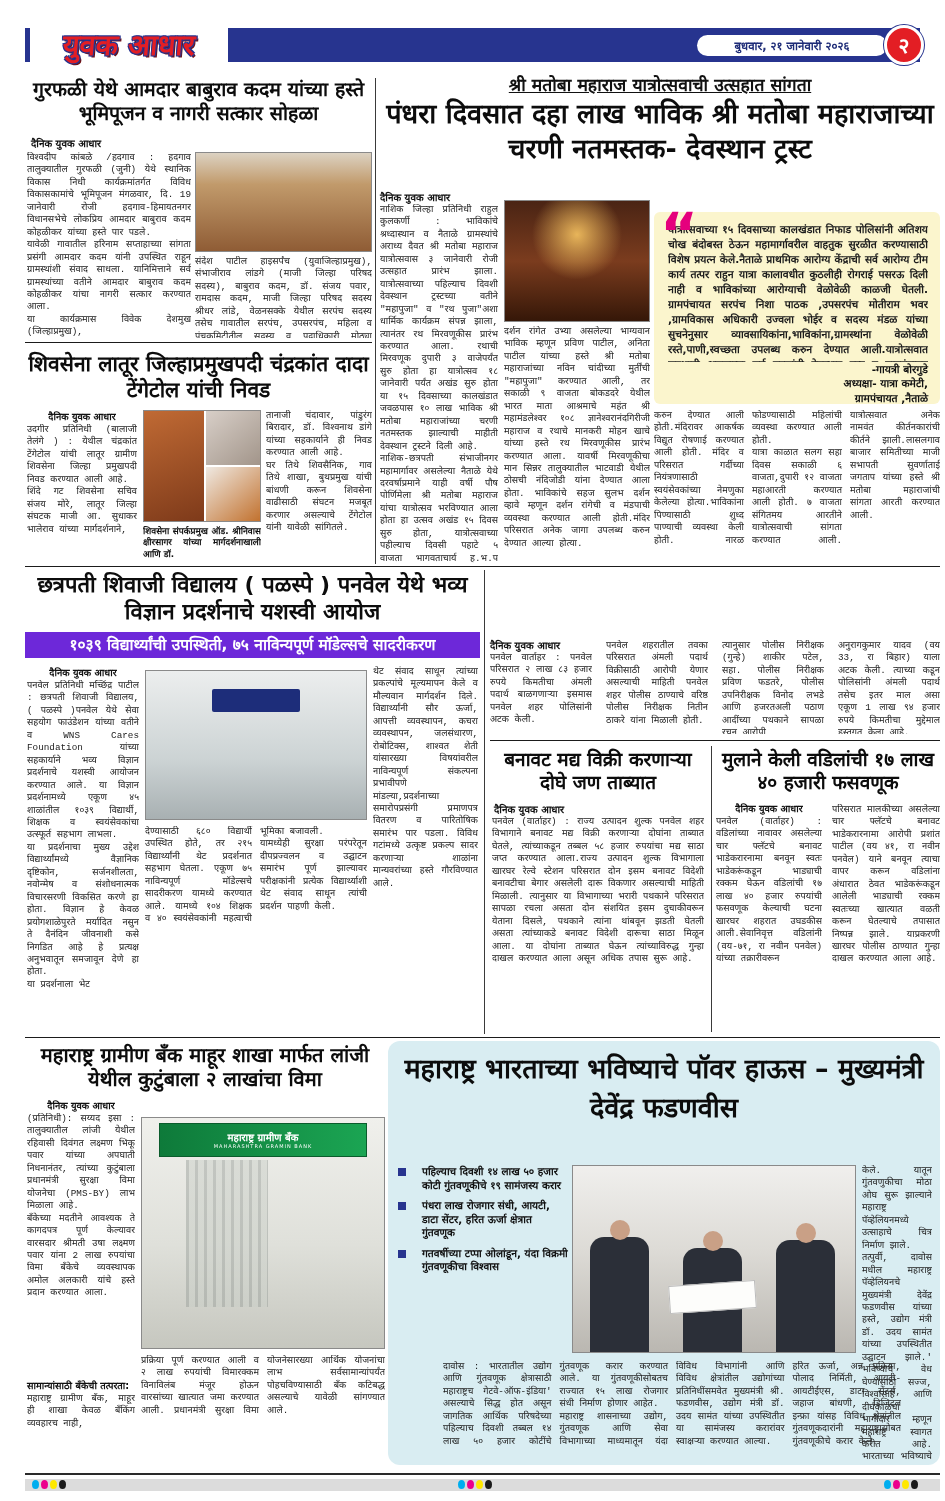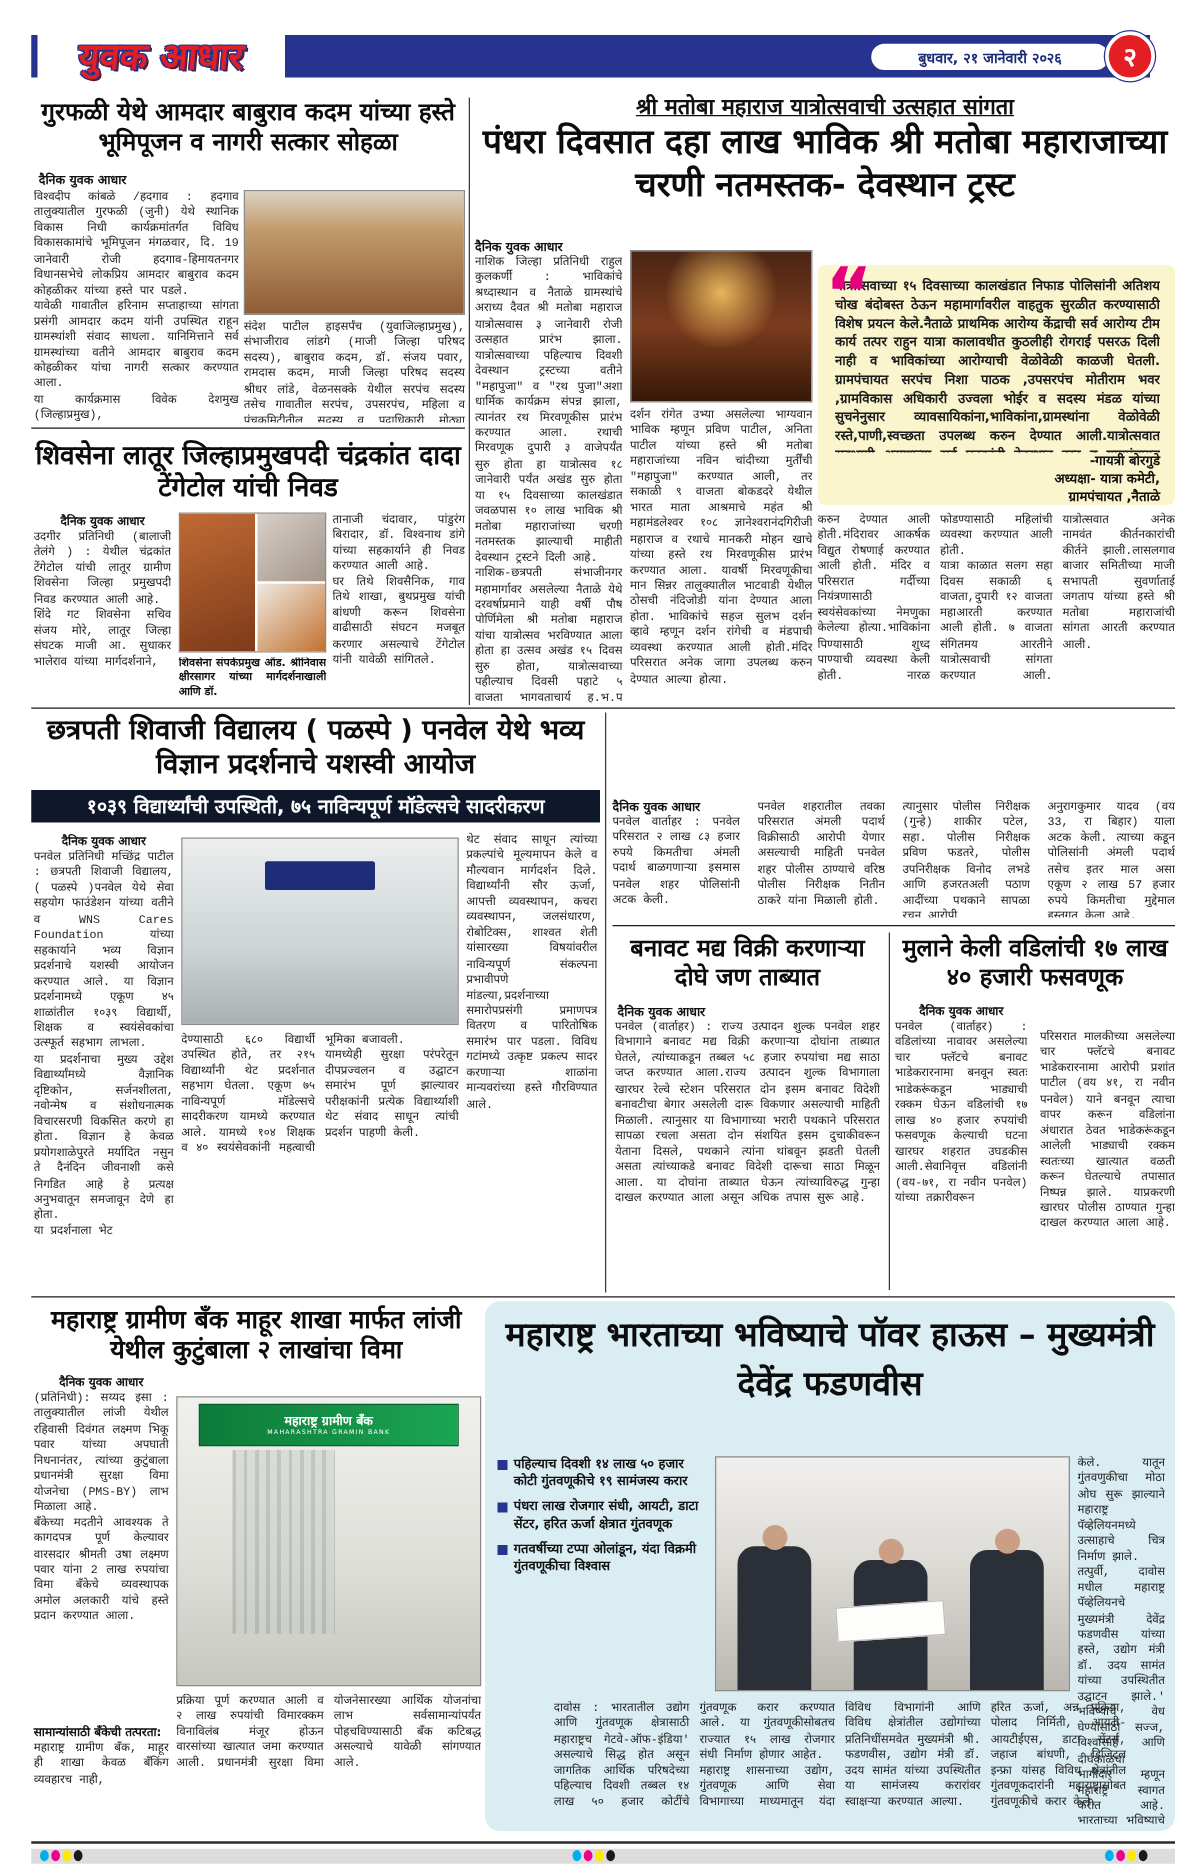--- a/index.html
+++ b/index.html
@@ -7,41 +7,41 @@
         font-family:"DejaVu Sans","Liberation Sans",sans-serif;overflow:hidden;}
   .abs{position:absolute;box-sizing:border-box;}
   .hl{font-weight:800;color:#0c0c0c;text-align:center;line-height:1.22;}
   .kicker{font-weight:800;color:#111;text-align:center;}
   .by{font-weight:700;font-size:10px;color:#111;}
   .byc{font-weight:700;font-size:9.6px;color:#111;text-align:center;}
   .btxt{font-size:9.3px;line-height:1.34;text-align:justify;color:#222;
         white-space:pre-line;overflow:hidden;font-family:Liberation Mono, monospace;}
   .cap{font-size:8.8px;line-height:1.3;text-align:justify;color:#111;font-weight:600;overflow:hidden;}
   .photo{border:1px solid #8a8a8a;overflow:hidden;}
-  .bluebar{background:#0f172a;color:#fff;text-align:center;font-weight:700;}
+  .bluebar{background:#6d28d9;color:#fff;text-align:center;font-weight:700;}
   .hrule{border-top:1.5px solid #1b1b1b;}
   .vrule{border-left:1px solid #3a3a3a;}
   
   #mast{background:#27348f;}
   #logoBox{background:#fff;border-radius:3px;display:flex;align-items:center;justify-content:center;}
   #logoTxt{font-size:29px;font-weight:800;color:#e31e24;transform:skewX(-5deg);
            text-shadow:1px 1px 0 #27348f,-1px -1px 0 #27348f,1px -1px 0 #27348f,-1px 1px 0 #27348f,2px 2px 0 #6d1013;}
   #datePill{background:#fff;border-radius:11px;color:#1d2b77;font-weight:700;font-size:11.5px;
             display:flex;align-items:center;justify-content:center;}
   #pgCircle{background:#e31e24;border:3px solid #fff;border-radius:50%;color:#fff;font-weight:800;
             font-size:21px;display:flex;align-items:center;justify-content:center;box-shadow:0 0 0 1px #27348f;}
   
   #quoteBox{background:#fbf5cd;border-radius:6px;padding:10px 12px 6px 14px;}
   .qmark{position:absolute;left:6px;top:-6px;font-size:58px;font-weight:800;color:#e5007d;line-height:1;}
   .qtxt{font-size:10.6px;font-weight:600;line-height:1.42;text-align:justify;color:#1c1c1c;
         white-space:pre-line;overflow:hidden;}
   .qsig{font-size:10.6px;font-weight:700;text-align:right;color:#111;line-height:1.35;}
   
   #davos{background:#d9edf2;}
-  .bullet{display:flex;gap:5px;margin-bottom:7px;}
+  .bullet{display:flex;gap:16px;margin-bottom:7px;}
   .bullet .sq{width:8px;height:8px;background:#27348f;margin-top:3px;flex:0 0 8px;}
   .bullet .bt{font-size:10.4px;font-weight:600;line-height:1.3;color:#111;text-align:left;}
   
   .ph-a1{background:linear-gradient(180deg,#dcd2c2 0%,#c19a6b 32%,#8f5c35 100%);}
   .ph-matoba{background:radial-gradient(circle at 50% 28%,#e8b55a 0%,rgba(232,181,90,0) 40%),
              linear-gradient(180deg,#4a2414,#7b3c1e 50%,#351708);}
   .ph-shiv{display:grid;grid-template-columns:1.1fr 1fr;grid-template-rows:1fr 1fr;gap:2px;background:#fff;}
   .ph-shiv .c1{grid-row:1/3;background:linear-gradient(160deg,#c06a34,#7e3a1a);}
   .ph-shiv .c2{background:linear-gradient(140deg,#d8cfc8,#a2958a);}
   .ph-shiv .c3{background:linear-gradient(140deg,#efe9e2,#c2722f);}
@@ -147,37 +147,37 @@
     <div class="abs btxt" style="left:348px;top:96px;width:105px;height:364px;">थेट संवाद साधून त्यांच्या प्रकल्पांचे मूल्यमापन केले व मौल्यवान मार्गदर्शन दिले. विद्यार्थ्यांनी सौर ऊर्जा, आपत्ती व्यवस्थापन, कचरा व्यवस्थापन, जलसंधारण, रोबोटिक्स, शाश्वत शेती यांसारख्या विषयांवरील नाविन्यपूर्ण संकल्पना प्रभावीपणे मांडल्या,प्रदर्शनाच्या समारोपप्रसंगी प्रमाणपत्र वितरण व पारितोषिक समारंभ पार पडला. विविध गटांमध्ये उत्कृष्ट प्रकल्प सादर करणाऱ्या शाळांना मान्यवरांच्या हस्ते गौरविण्यात आले.</div>
   </div>
 
   <div class="abs vrule" style="left:484px;top:570px;height:464px;"></div>
 
   <div class="abs" style="left:490px;top:568px;width:450px;height:168px;">
     <div class="abs by" style="left:0;top:70px;">दैनिक युवक आधार</div>
     <div class="abs btxt" style="left:0;top:84px;width:102px;height:82px;">पनवेल वार्ताहर : पनवेल परिसरात २ लाख ८३ हजार रुपये किमतीचा अंमली पदार्थ बाळगणाऱ्या इसमास पनवेल शहर पोलिसांनी अटक केली.</div>
     <div class="abs btxt" style="left:116px;top:72px;width:102px;height:94px;">पनवेल शहरातील तवका परिसरात अंमली पदार्थ विक्रीसाठी आरोपी येणार असल्याची माहिती पनवेल शहर पोलीस ठाण्याचे वरिष्ठ पोलीस निरीक्षक नितीन ठाकरे यांना मिळाली होती.</div>
     <div class="abs btxt" style="left:232px;top:72px;width:102px;height:94px;">त्यानुसार पोलीस निरीक्षक (गुन्हे) शाकीर पटेल, सहा. पोलीस निरीक्षक प्रविण फडतरे, पोलीस उपनिरीक्षक विनोद लभडे आणि हजरतअली पठाण आदींच्या पथकाने सापळा रचून आरोपी</div>
-    <div class="abs btxt" style="left:348px;top:72px;width:102px;height:94px;">अनुरागकुमार यादव (वय 33, रा बिहार) याला अटक केली. त्याच्या कडून पोलिसांनी अंमली पदार्थ तसेच इतर माल असा एकूण २ लाख 57 हजार रुपये किमतीचा मुद्देमाल हस्तगत केला आहे.</div>
+    <div class="abs btxt" style="left:348px;top:72px;width:102px;height:94px;">अनुरागकुमार यादव (वय 33, रा बिहार) याला अटक केली. त्याच्या कडून पोलिसांनी अंमली पदार्थ तसेच इतर माल असा एकूण 1 लाख ९४ हजार रुपये किमतीचा मुद्देमाल हस्तगत केला आहे.</div>
   </div>
 
   <div class="abs hrule" style="left:490px;top:740px;width:450px;"></div>
   <div class="abs vrule" style="left:711px;top:746px;height:286px;"></div>
 
   <div class="abs" style="left:490px;top:744px;width:216px;height:290px;">
     <div class="abs hl" style="left:0;top:4px;width:216px;font-size:19px;">बनावट मद्य विक्री करणाऱ्या दोघे जण ताब्यात</div>
     <div class="abs by" style="left:4px;top:58px;">दैनिक युवक आधार</div>
     <div class="abs btxt" style="left:2px;top:72px;width:212px;height:214px;">पनवेल (वार्ताहर) : राज्य उत्पादन शुल्क पनवेल शहर विभागाने बनावट मद्य विक्री करणाऱ्या दोघांना ताब्यात घेतले, त्यांच्याकडून तब्बल ५८ हजार रुपयांचा मद्य साठा जप्त करण्यात आला.राज्य उत्पादन शुल्क विभागाला खारघर रेल्वे स्टेशन परिसरात दोन इसम बनावट विदेशी बनावटीचा बेगार असलेली दारू विकणार असल्याची माहिती मिळाली. त्यानुसार या विभागाच्या भरारी पथकाने परिसरात सापळा रचला असता दोन संशयित इसम दुचाकीवरून येताना दिसले, पथकाने त्यांना थांबवून झडती घेतली असता त्यांच्याकडे बनावट विदेशी दारूचा साठा मिळून आला. या दोघांना ताब्यात घेऊन त्यांच्याविरुद्ध गुन्हा दाखल करण्यात आला असून अधिक तपास सुरू आहे.</div>
   </div>
 
   <div class="abs" style="left:716px;top:744px;width:224px;height:290px;">
     <div class="abs hl" style="left:0;top:4px;width:224px;font-size:19px;">मुलाने केली वडिलांची १७ लाख ४० हजारी फसवणूक</div>
     <div class="abs byc" style="left:0;top:58px;width:106px;">दैनिक युवक आधार</div>
     <div class="abs btxt" style="left:0;top:72px;width:106px;height:214px;">पनवेल (वार्ताहर) : वडिलांच्या नावावर असलेल्या चार फ्लॅटचे बनावट भाडेकरारनामा बनवून स्वतः भाडेकरूंकडून भाड्याची रक्कम घेऊन वडिलांची १७ लाख ४० हजार रुपयांची फसवणूक केल्याची घटना खारघर शहरात उघडकीस आली.सेवानिवृत्त वडिलांनी (वय-७१, रा नवीन पनवेल) यांच्या तक्रारीवरून</div>
-    <div class="abs btxt" style="left:116px;top:60px;width:108px;height:226px;margin-top:20px;">परिसरात मालकीच्या असलेल्या चार फ्लॅटचे बनावट भाडेकरारनामा आरोपी प्रशांत पाटील (वय ४१, रा नवीन पनवेल) याने बनवून त्याचा वापर करून वडिलांना अंधारात ठेवत भाडेकरूंकडून आलेली भाड्याची रक्कम स्वतःच्या खात्यात वळती करून घेतल्याचे तपासात निष्पन्न झाले. याप्रकरणी खारघर पोलीस ठाण्यात गुन्हा दाखल करण्यात आला आहे.</div>
+    <div class="abs btxt" style="left:116px;top:60px;width:108px;height:226px;">परिसरात मालकीच्या असलेल्या चार फ्लॅटचे बनावट भाडेकरारनामा आरोपी प्रशांत पाटील (वय ४१, रा नवीन पनवेल) याने बनवून त्याचा वापर करून वडिलांना अंधारात ठेवत भाडेकरूंकडून आलेली भाड्याची रक्कम स्वतःच्या खात्यात वळती करून घेतल्याचे तपासात निष्पन्न झाले. याप्रकरणी खारघर पोलीस ठाण्यात गुन्हा दाखल करण्यात आला आहे.</div>
   </div>
 
   <div class="abs hrule" style="left:25px;top:1037px;width:915px;"></div>
 
   <div class="abs" style="left:25px;top:1041px;width:360px;height:424px;">
     <div class="abs hl" style="left:0;top:2px;width:360px;font-size:20px;">महाराष्ट्र ग्रामीण बँक माहूर शाखा मार्फत लांजी येथील कुटुंबाला २ लाखांचा विमा</div>
     <div class="abs byc" style="left:2px;top:58px;width:108px;">दैनिक युवक आधार</div>
     <div class="abs btxt" style="left:2px;top:72px;width:108px;height:260px;">(प्रतिनिधी): सय्यद इसा : तालुक्यातील लांजी येथील रहिवासी दिवंगत लक्ष्मण भिकू पवार यांच्या अपघाती निधनानंतर, त्यांच्या कुटुंबाला प्रधानमंत्री सुरक्षा विमा योजनेचा (PMS-BY) लाभ मिळाला आहे.
 बँकेच्या मदतीने आवश्यक ते कागदपत्र पूर्ण केल्यावर वारसदार श्रीमती उषा लक्ष्मण पवार यांना 2 लाख रुपयांचा विमा बँकेचे व्यवस्थापक अमोल अलकारी यांचे हस्ते प्रदान करण्यात आला.</div>
     <div class="abs photo ph-bank" style="left:116px;top:76px;width:244px;height:232px;">

